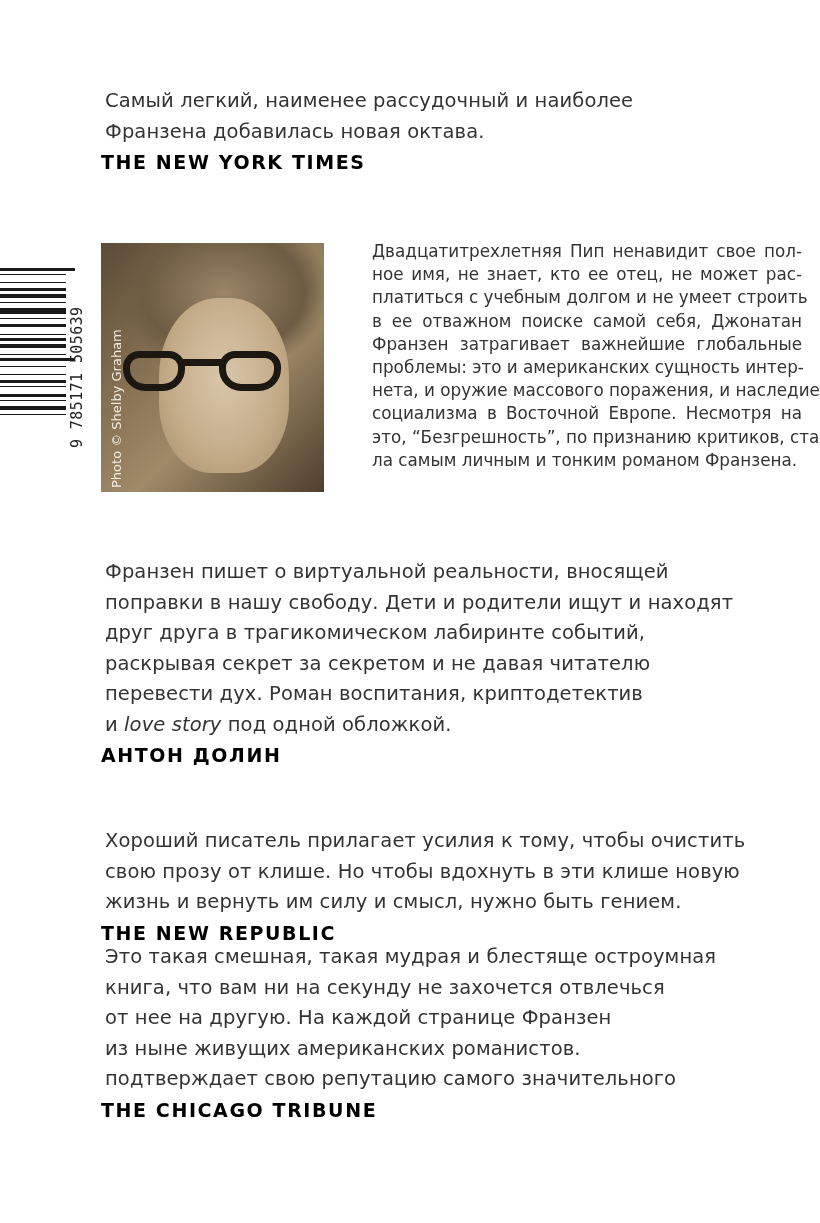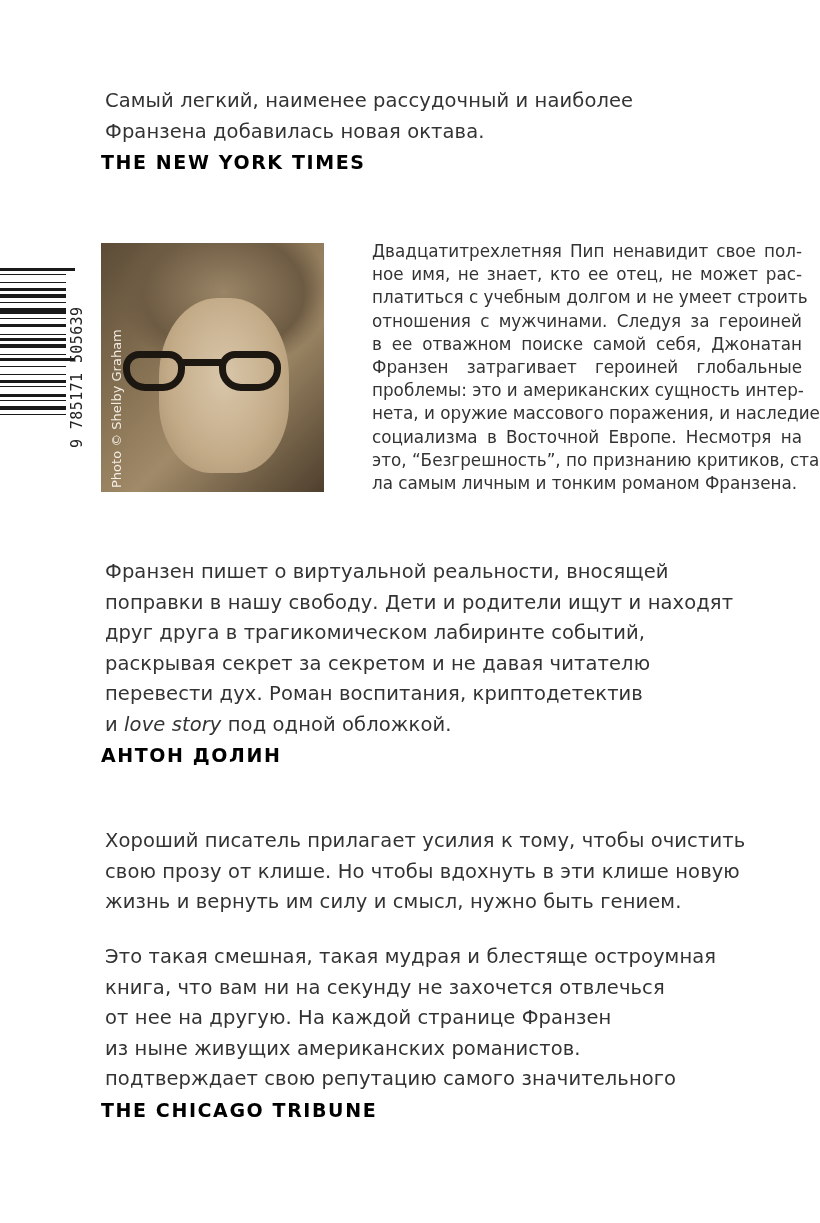--- a/index.html
+++ b/index.html
@@ -118,23 +118,22 @@
   <div class="glasses-l"></div>
   <div class="bridge"></div>
   <div class="glasses-r"></div>
   <div class="credit">Photo © Shelby Graham</div>
 </div>
 
 <div class="desc">
   <span>Двадцатитрехлетняя Пип ненавидит свое пол-</span>
   <span>ное имя, не знает, кто ее отец, не может рас-</span>
   <span>платиться с учебным долгом и не умеет строить</span>
-  <span>отношения с мужчинами. Следуя за героиней</span>
   <span>в ее отважном поиске самой себя, Джонатан</span>
-  <span>Франзен затрагивает героиней глобальные</span>
+  <span>Франзен затрагивает важнейшие глобальные</span>
   <span>проблемы: это и американских сущность интер-</span>
   <span>нета, и оружие массового поражения, и наследие</span>
   <span>социализма  в Восточной Европе. Несмотря на</span>
   <span>это, “Безгрешность”, по признанию критиков, ста-</span>
   <span style="text-align-last:left;">ла самым личным и тонким романом Франзена.</span>
 </div>
 
 <div class="block quote" style="top:555px;">
   <p>Франзен пишет о виртуальной реальности, вносящей</p>
   <p>поправки в нашу свободу. Дети и родители ищут и находят</p>
@@ -142,20 +141,21 @@
   <p>раскрывая секрет за секретом и не давая читателю</p>
   <p>перевести дух. Роман воспитания, криптодетектив</p>
   <p><span>и </span><em>love story</em><span> под одной обложкой.</span></p>
   <div class="source">АНТОН ДОЛИН</div>
 </div>
 
 <div class="block quote" style="top:824px;">
   <p>Хороший  писатель прилагает усилия к тому, чтобы очистить</p>
   <p>свою прозу от клише. Но чтобы вдохнуть в эти клише новую</p>
   <p>жизнь и вернуть им силу и смысл, нужно быть гением.</p>
+  <div class="source">THE NEW REPUBLIC</div>
 </div>
 
 <div class="block quote" style="top:940px;">
   <p>Это такая смешная, такая мудрая и блестяще остроумная</p>
   <p>книга, что вам ни на секунду не захочется отвлечься</p>
   <p>от нее на другую. На каждой  странице Франзен</p>
   <p>из ныне живущих американских романистов.</p>
   <p>подтверждает свою репутацию самого значительного</p>
   <div class="source">THE CHICAGO TRIBUNE</div>
 </div>

